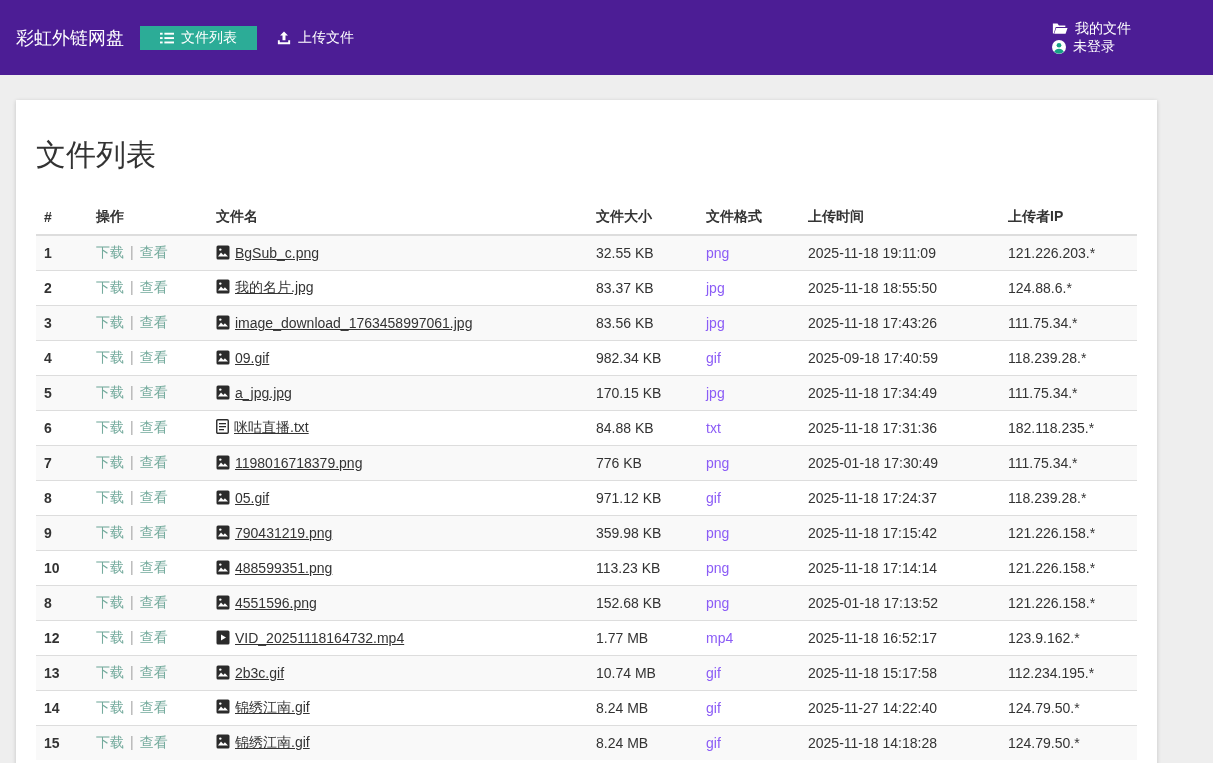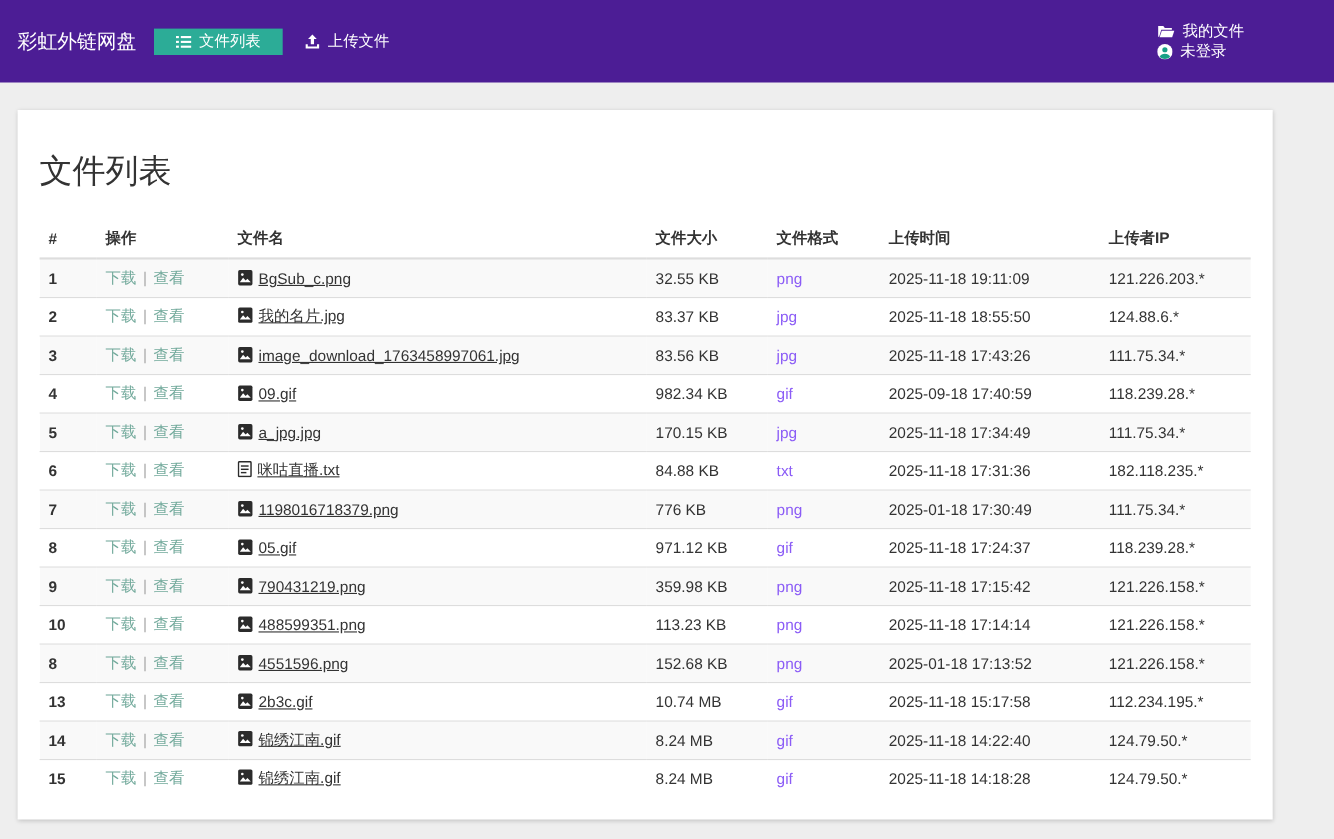--- a/index.html
+++ b/index.html
@@ -356,20 +356,38 @@
                 <path d="M2 11.5l3-4 2.3 2.6 1.6-1.8 3.1 3.2z" fill="#fff"></path>
               </svg>
             </span><span class="fname">4551596.png</span>
     </td>
     <td>152.68 KB</td>
     <td><a class="fmt-link">png</a></td>
     <td>2025-01-18 17:13:52</td>
     <td>121.226.158.*</td>
   </tr>
 
+  <tr>
+    <th>12</th>
+    <td>
+      <a class="act-link dl">下载</a><span class="sep">|</span><a class="act-link vw">查看</a>
+    </td>
+    <td>
+      <span class="ficon">
+              <svg width="14" height="15" viewBox="0 0 14 15">
+                <rect x="0.5" y="0.5" width="13" height="14" rx="1.5" fill="#2b2b2b"></rect>
+                <path d="M5 4.5l5 3-5 3z" fill="#fff"></path>
+              </svg>
+            </span><span class="fname">VID_20251118164732.mp4</span>
+    </td>
+    <td>1.77 MB</td>
+    <td><a class="fmt-link">mp4</a></td>
+    <td>2025-11-18 16:52:17</td>
+    <td>123.9.162.*</td>
+  </tr>
 
   <tr>
     <th>13</th>
     <td>
       <a class="act-link dl">下载</a><span class="sep">|</span><a class="act-link vw">查看</a>
     </td>
     <td>
       <span class="ficon">
               <svg width="14" height="15" viewBox="0 0 14 15">
                 <rect x="0.5" y="0.5" width="13" height="14" rx="1.5" fill="#2b2b2b"></rect>
@@ -393,21 +411,21 @@
       <span class="ficon">
               <svg width="14" height="15" viewBox="0 0 14 15">
                 <rect x="0.5" y="0.5" width="13" height="14" rx="1.5" fill="#2b2b2b"></rect>
                 <circle cx="4.3" cy="4.6" r="1.2" fill="#fff"></circle>
                 <path d="M2 11.5l3-4 2.3 2.6 1.6-1.8 3.1 3.2z" fill="#fff"></path>
               </svg>
             </span><span class="fname">锦绣江南.gif</span>
     </td>
     <td>8.24 MB</td>
     <td><a class="fmt-link">gif</a></td>
-    <td>2025-11-18 14:22:40</td>
+    <td>2025-11-27 14:22:40</td>
     <td>124.79.50.*</td>
   </tr>
 
   <tr>
     <th>15</th>
     <td>
       <a class="act-link dl">下载</a><span class="sep">|</span><a class="act-link vw">查看</a>
     </td>
     <td>
       <span class="ficon">

